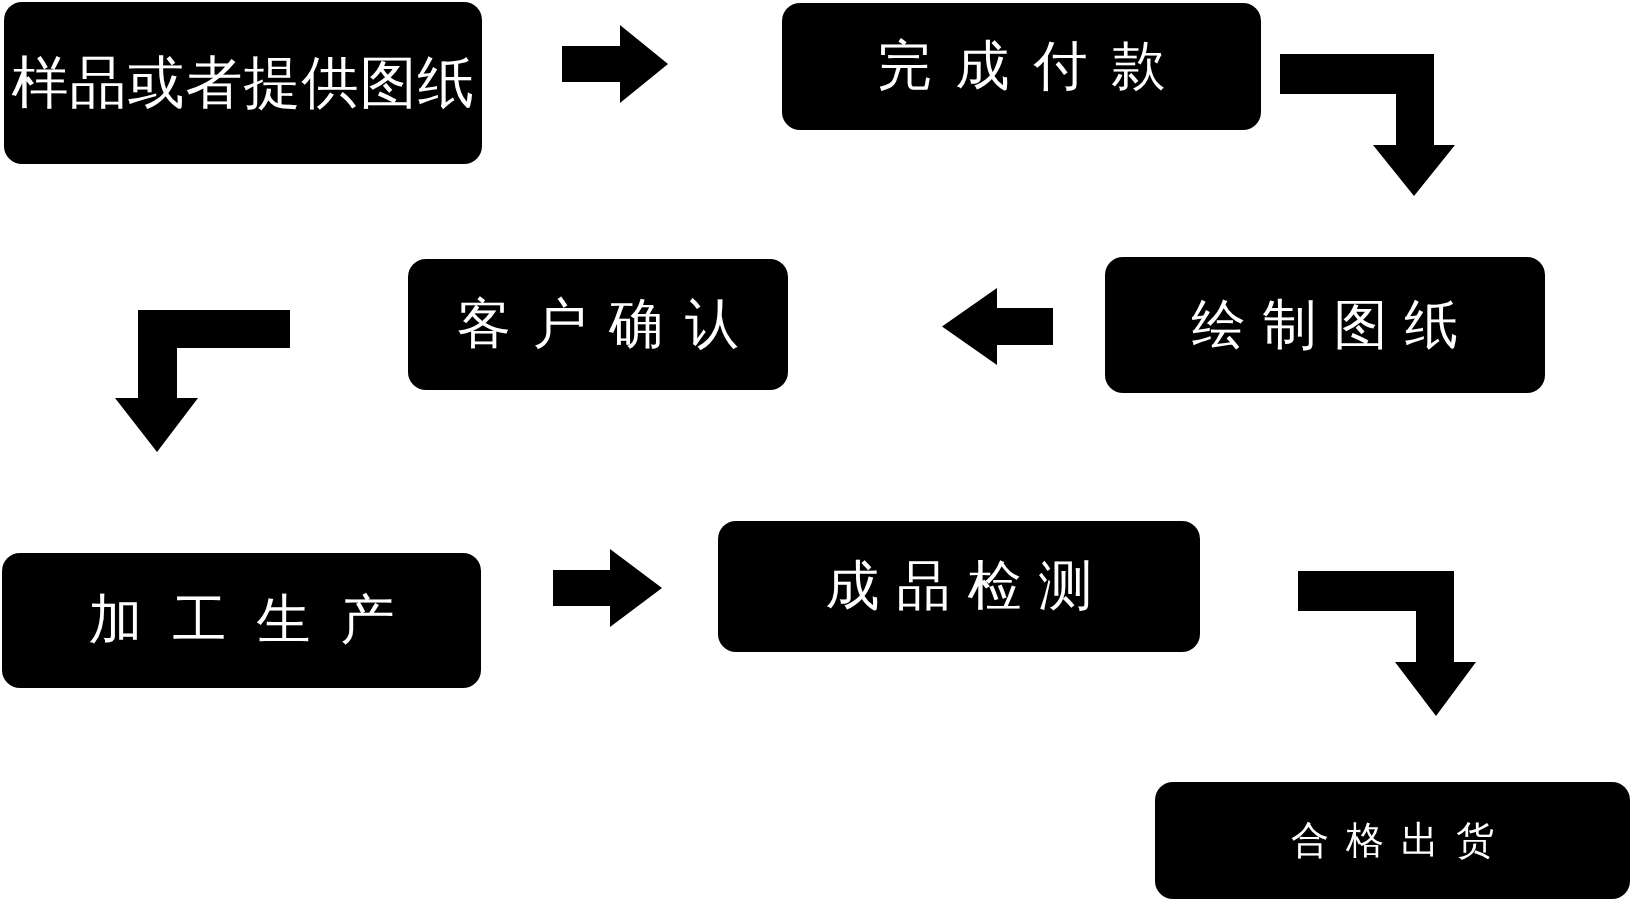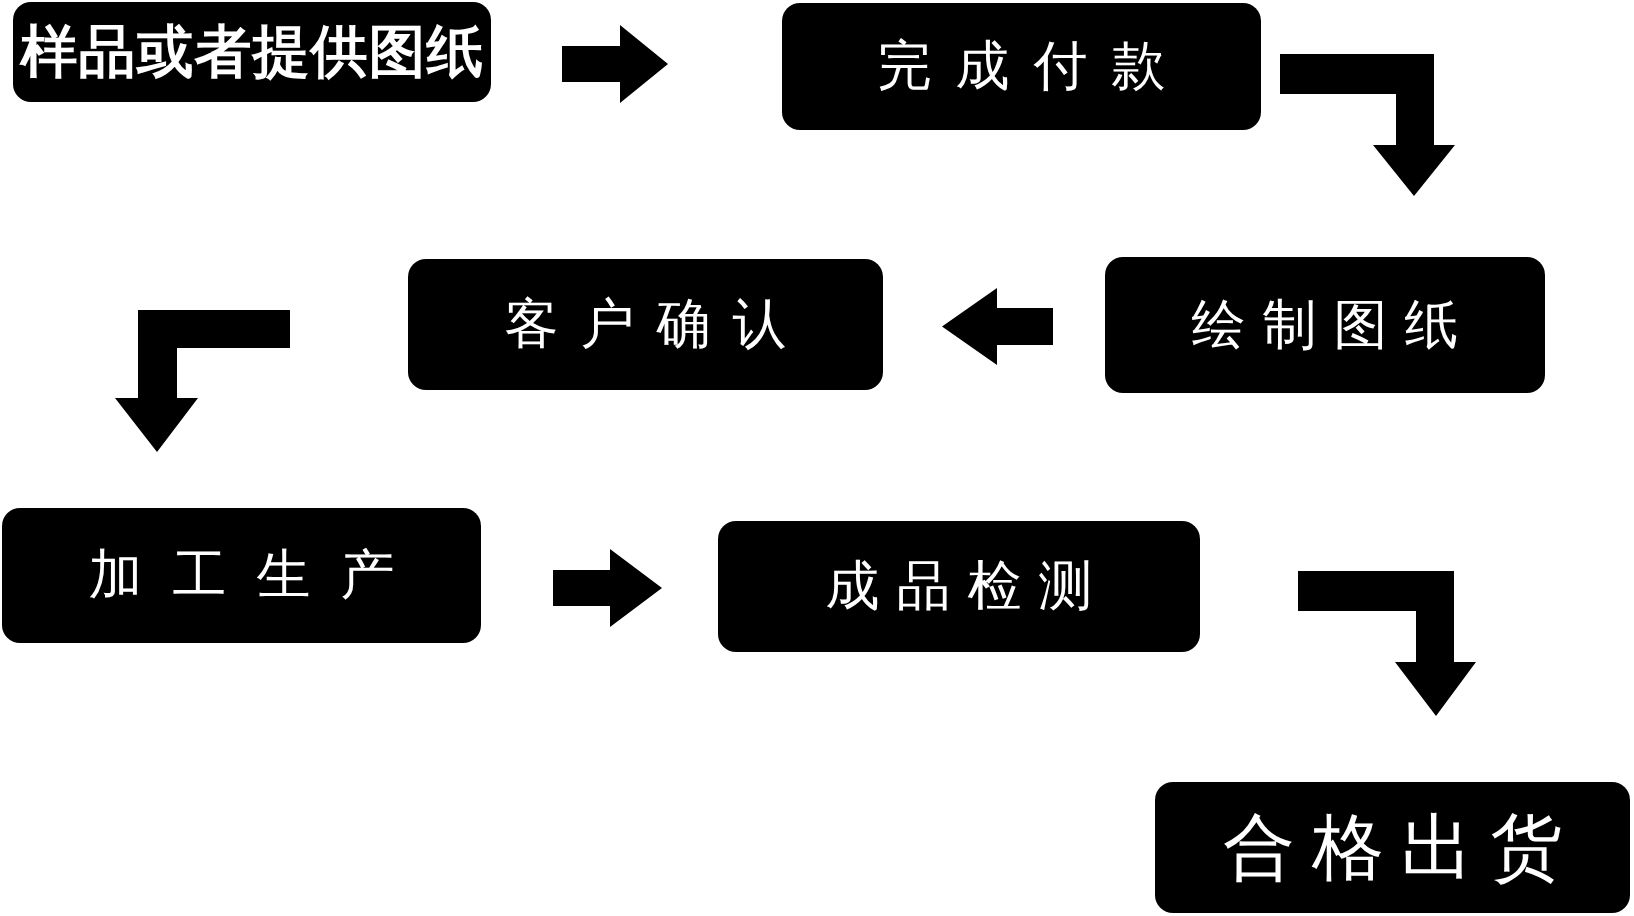--- a/index.html
+++ b/index.html
@@ -27,27 +27,27 @@
     white-space: nowrap;
     font-weight: 400;
   }
   .arrow {
     position: absolute;
     display: block;
   }
   .arrow polygon { fill: #000000; }
 
   
-  .n-sample  { left: 13px;    top: 2px;   width: 478px; height: 100px; font-size: 57px; letter-spacing: 1px;  text-indent: 1px; font-weight: bold; }
+  .n-sample  { left: 4px;    top: 2px;   width: 478px; height: 162px; font-size: 57px; letter-spacing: 1px;  text-indent: 1px; }
   .n-payment { left: 743px;  top: 3px;   width: 479px; height: 127px; font-size: 54px; letter-spacing: 24px; text-indent: 24px; margin-left: 39px; }
   .n-draw    { left: 1105px; top: 257px; width: 440px; height: 136px; font-size: 54px; letter-spacing: 17px; text-indent: 17px; }
-  .n-confirm { left: 408px;  top: 259px; width: 475px; height: 131px; font-size: 54px; letter-spacing: 22px; text-indent: 22px; }
-  .n-produce { left: 2px;    top: 508px; width: 479px; height: 135px; font-size: 54px; letter-spacing: 30px; text-indent: 30px; }
+  .n-confirm { left: 408px;  top: 259px; width: 380px; height: 131px; font-size: 54px; letter-spacing: 22px; text-indent: 22px; }
+  .n-produce { left: 2px;    top: 553px; width: 479px; height: 135px; font-size: 54px; letter-spacing: 30px; text-indent: 30px; }
   .n-inspect { left: 718px;  top: 521px; width: 482px; height: 131px; font-size: 54px; letter-spacing: 17px; text-indent: 17px; }
-  .n-ship    { left: 1155px; top: 782px; width: 475px; height: 131px; font-size: 72px; letter-spacing: 17px; text-indent: 17px; }
+  .n-ship    { left: 1155px; top: 782px; width: 475px; height: 117px; font-size: 38px; letter-spacing: 17px; text-indent: 17px; }
 
   
   .a-1 { left: 562px;  top: 25px;  }
   .a-2 { left: 942px;  top: 288px; }
   .a-3 { left: 553px;  top: 549px; }
   .e-1 { left: 1280px; top: 54px;  }
   .e-2 { left: 115px;  top: 310px; }
   .e-3 { left: 1298px; top: 571px; }
 </style>
 </head>

